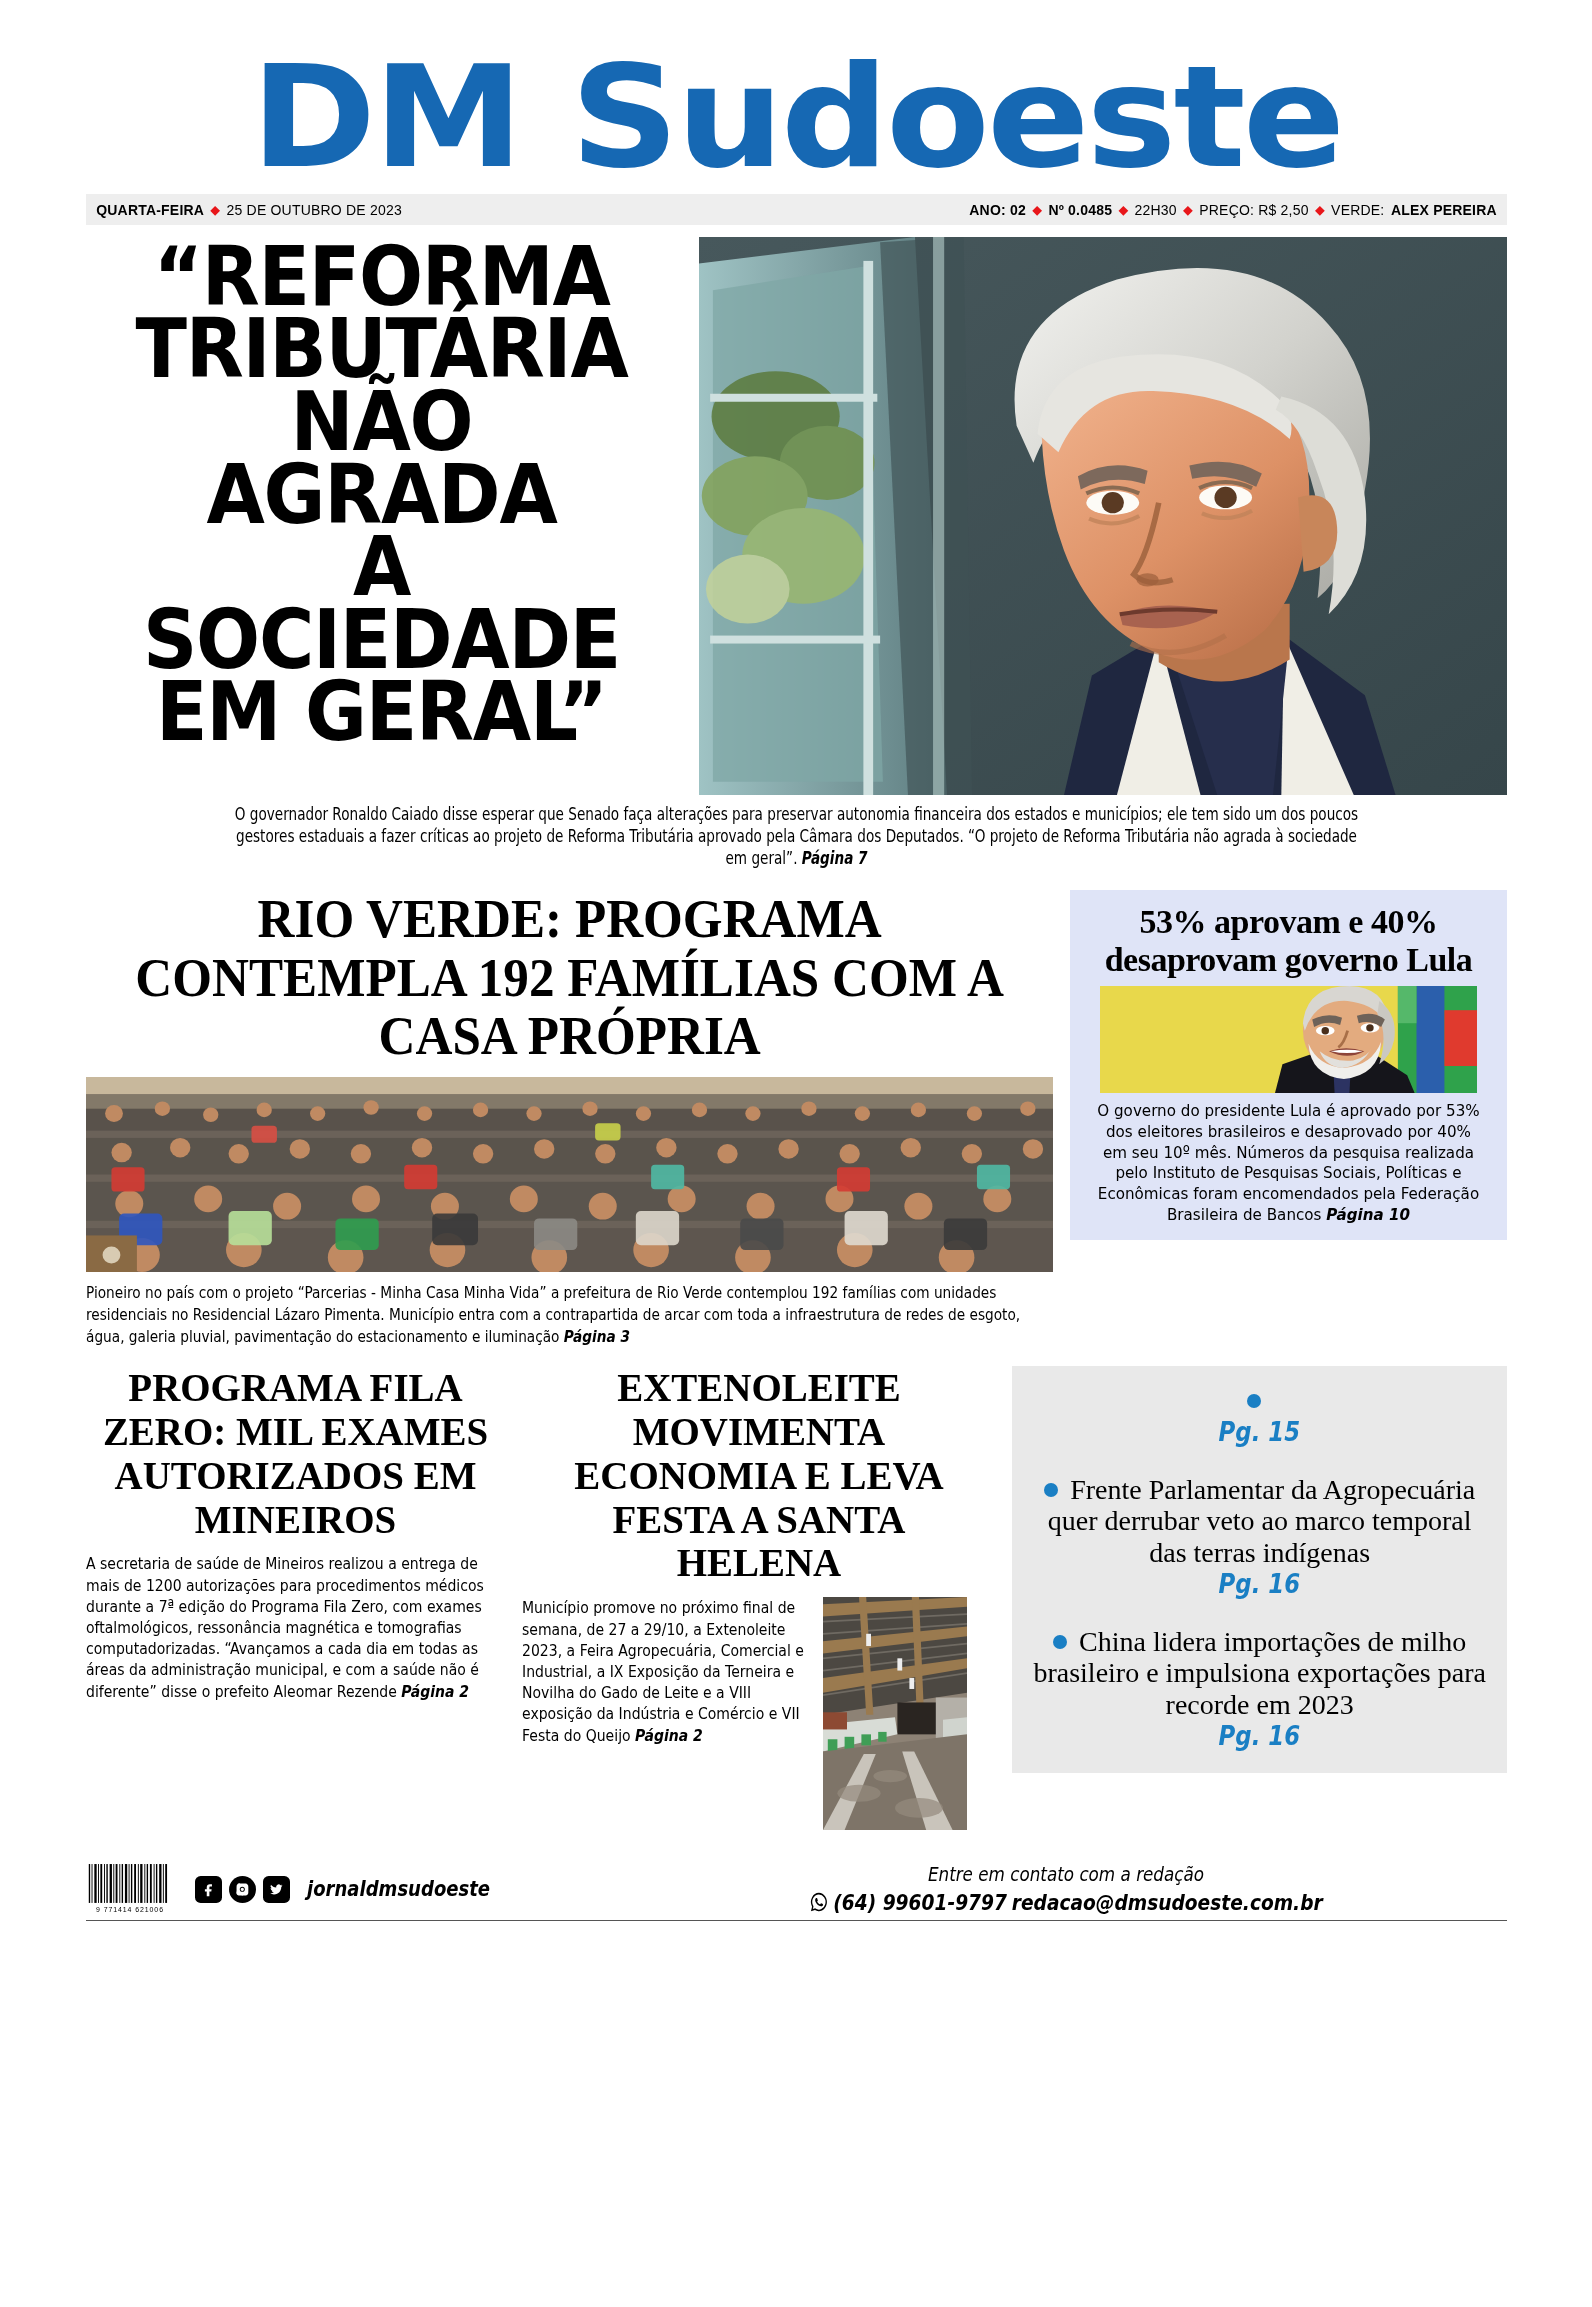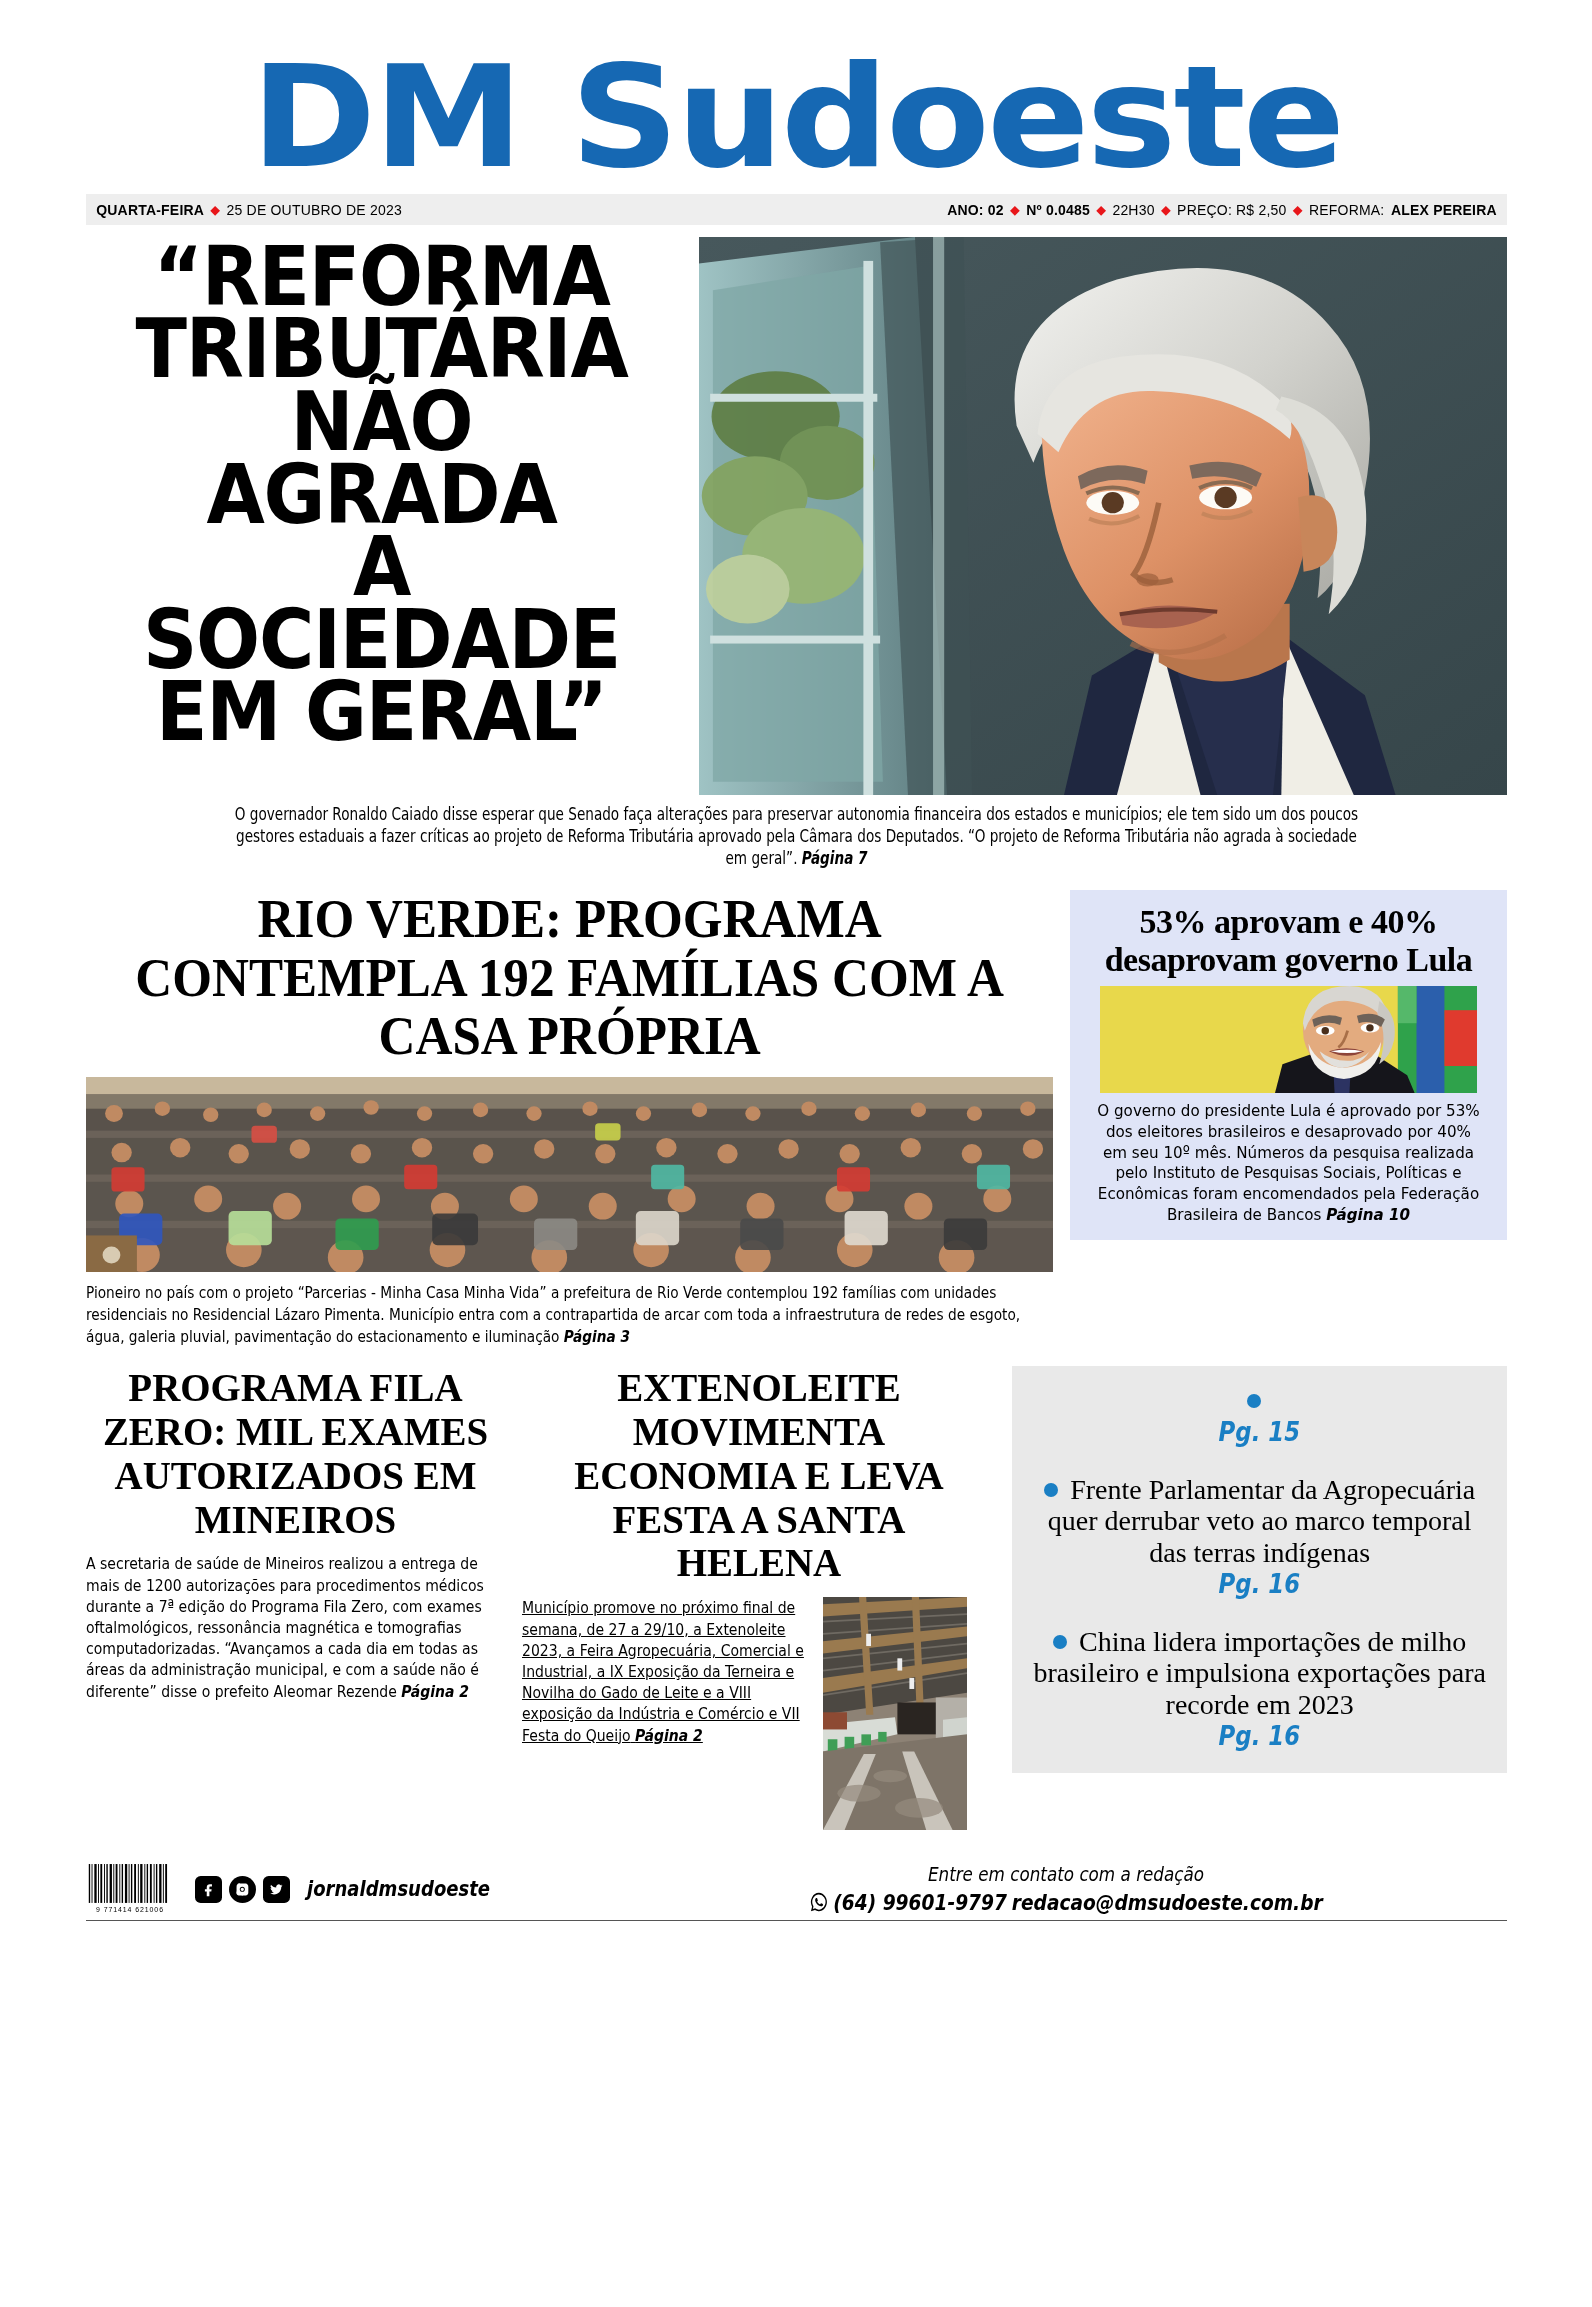--- a/index.html
+++ b/index.html
@@ -193,21 +193,21 @@
     font-family:"DejaVu Sans", sans-serif;
     font-size:16.7px;
     line-height:1.27;
     transform:scaleX(0.84);
     transform-origin:left top;
     width:119%;
     margin-top:12px;
   }
   .body-text b{font-style:italic;font-weight:700;}
 
-  .ext-flow{display:flex;gap:8.4px;margin-top:12px;align-items:flex-start;text-decoration:underline;}
+  .ext-flow{display:flex;gap:8.4px;margin-top:12px;align-items:flex-start;}
   .ext-text{flex:0 0 293px;}
   .ext-photo{
     flex:0 0 144px;height:233px;
     position:relative;overflow:hidden;background:#6d6256;
   }
 
   .greybox{
     background:#e9e9e9;
     padding:18.6px 16px 21.4px 16px;
     box-sizing:border-box;
@@ -315,21 +315,21 @@
       </div>
       <div class="right">
         <span>ANO: 02</span>
         <span class="dmd">◆</span>
         <span>Nº 0.0485</span>
         <span class="dmd">◆</span>
         <span class="thin">22H30</span>
         <span class="dmd">◆</span>
         <span class="thin">PREÇO: R$ 2,50</span>
         <span class="dmd">◆</span>
-        <span class="thin">REFORMA:</span>
+        <span class="thin">VERDE:</span>
         <span>ALEX PEREIRA</span>
       </div>
     </div>
   </div>
 
   <div class="lead">
     <div class="lead-headline">
       <div>“REFORMA</div>
       <div>TRIBUTÁRIA</div>
       <div>NÃO AGRADA</div>

